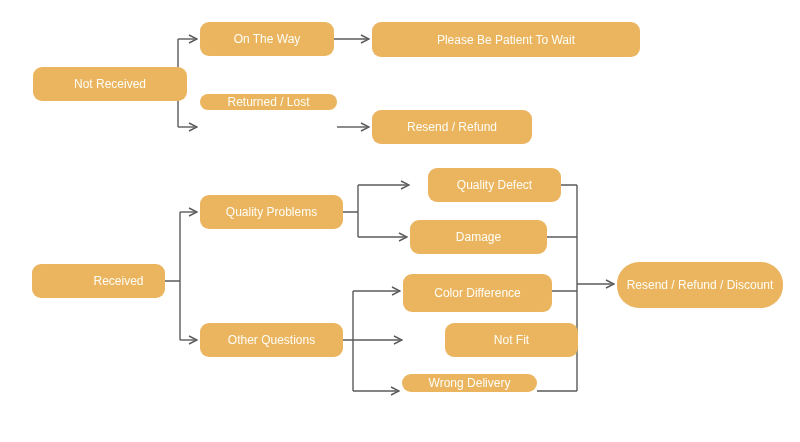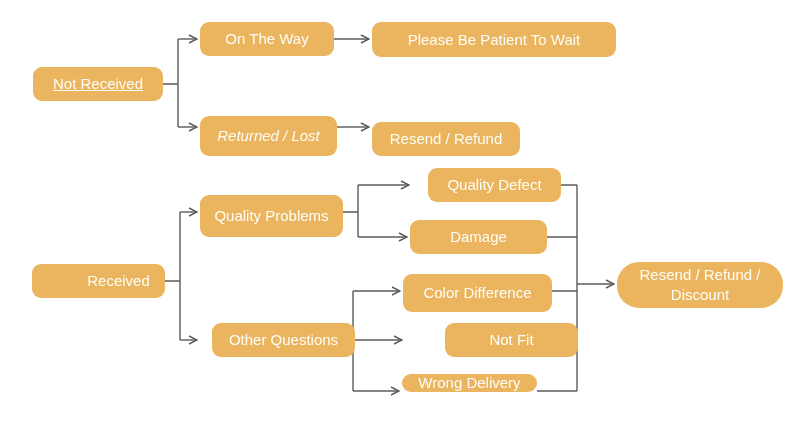--- a/index.html
+++ b/index.html
@@ -13,35 +13,35 @@
   #edges{position:absolute;left:0;top:0;width:800px;height:442px;}
   #edges path{stroke:var(--line-color,#5B5B5B);stroke-width:1.4;fill:none;}
   #edges marker path{stroke:var(--line-color,#5B5B5B);stroke-width:1.4;fill:none;}
   .node{
     position:absolute;
     display:flex;align-items:center;justify-content:center;
     box-sizing:border-box;
     background:var(--node-fill,#EBB55F);
     color:var(--node-text,#FDFDF6);
     border-radius:9px;
-    font-size:15px;line-height:20px;
+    font-size:12px;line-height:20px;
     text-align:center;
     white-space:nowrap;
     padding:2px 4px;
   }
   .node.wrap{white-space:normal;}
   
-  .n-not-received      {left:33px;  top:67px;  width:130px; height:34px;text-decoration:underline;}
+  .n-not-received      {left:33px;  top:67px;  width:154px; height:34px;}
   .n-on-the-way        {left:200px; top:22px;  width:134px; height:34px;}
-  .n-please-wait       {left:372px; top:22px;  width:244px; height:35px;}
-  .n-returned-lost     {left:200px; top:116px; width:137px; height:40px;font-style:italic;}
-  .n-resend-refund     {left:372px; top:122px; width:148px; height:34px;text-align:center;}
+  .n-please-wait       {left:372px; top:22px;  width:268px; height:35px;}
+  .n-returned-lost     {left:200px; top:94px; width:137px; height:16px;}
+  .n-resend-refund     {left:372px; top:110px; width:160px; height:34px;text-align:center;}
   .n-received          {left:32px;  top:264px; width:133px; height:34px;padding-left:44px;}
-  .n-quality-problems  {left:200px; top:195px; width:143px; height:42px;}
-  .n-other-questions   {left:200px; top:323px; width:143px; height:34px;margin-left:12px;}
+  .n-quality-problems  {left:200px; top:195px; width:143px; height:34px;}
+  .n-other-questions   {left:200px; top:323px; width:143px; height:34px;}
   .n-quality-defect    {left:428px; top:168px; width:133px; height:34px;}
   .n-damage            {left:410px; top:220px; width:137px; height:34px;}
   .n-color-difference  {left:403px; top:274px; width:149px; height:38px;}
   .n-not-fit           {left:405px; top:323px; width:133px; height:34px;margin-left:40px;}
   .n-wrong-delivery    {left:402px; top:374px; width:135px; height:18px;}
   .n-resend-discount   {left:617px; top:262px; width:166px; height:46px;border-radius:22px;}
 </style>
 </head>
 <body>
 

